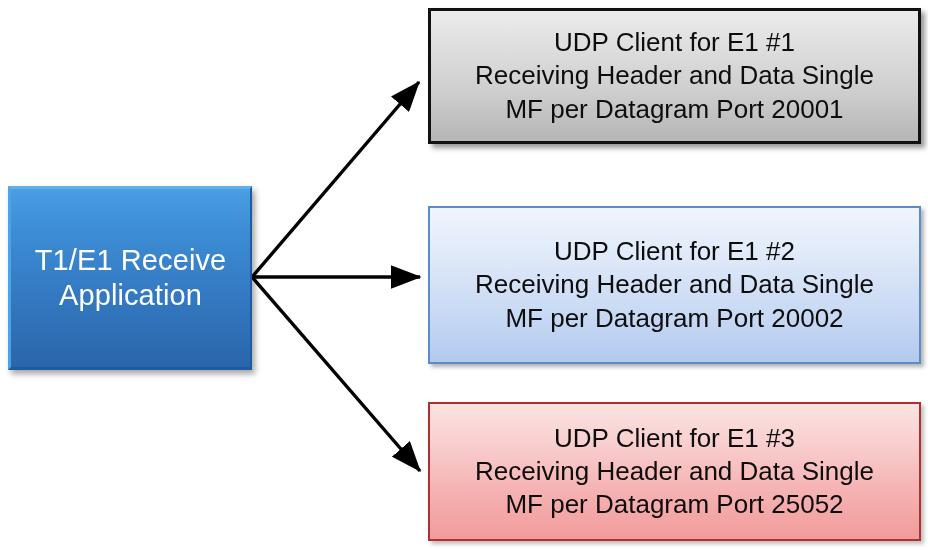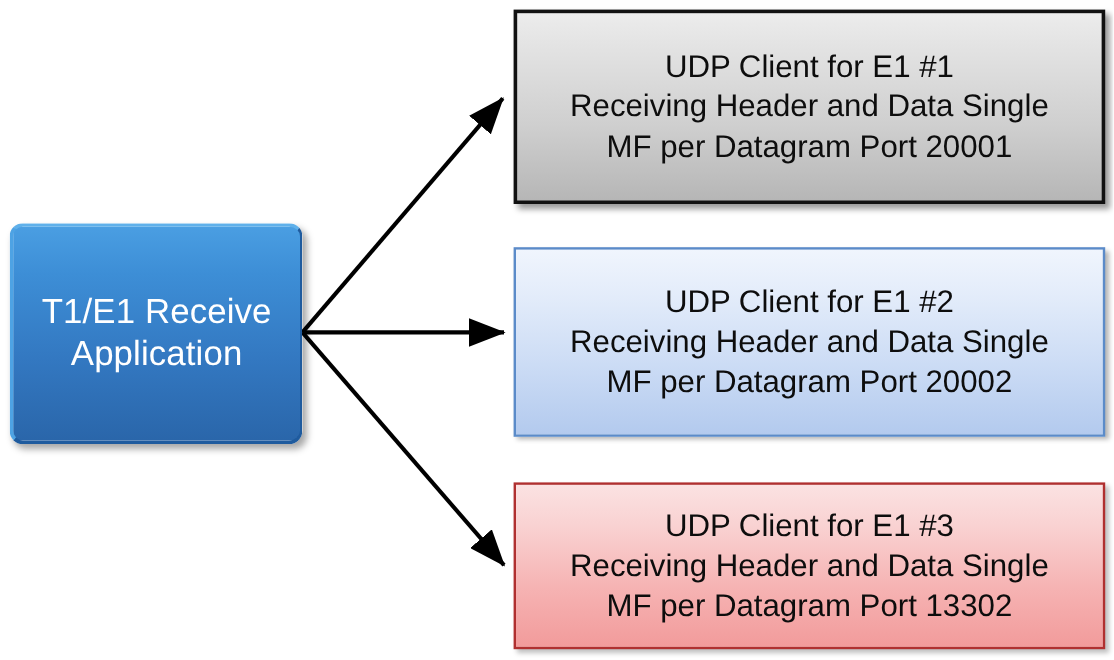--- a/index.html
+++ b/index.html
@@ -39,21 +39,20 @@
     background: linear-gradient(to bottom, #4a9ee2 0%, #3d8ed6 22%, #3378c1 62%, #2a66aa 100%);
     border-top: 3px solid #5fb0ea;
     border-left: 3px solid #4ea3e4;
     border-right: 2px solid #1f5b9e;
     border-bottom: 3px solid #1f5b9e;
     box-shadow: 3px 4px 6px rgba(0,0,0,0.35);
     display: flex;
     align-items: center;
     justify-content: center;
     text-align: center;
-    border-radius: 11px;
   }
   .source-label {
     color: #ffffff;
     font-size: 29px;
     line-height: 1.22;
     letter-spacing: 0.1px;
     padding: 0 8px;
     white-space: pre-line;
   }
 
@@ -71,21 +70,21 @@
   .target-label {
     font-size: 26px;
     line-height: 1.28;
     color: #0d0d0d;
     white-space: pre-line;
     padding: 0 6px;
   }
 
   .node-gray {
     top: 8px;
-    height: 162px;
+    height: 136px;
     background: linear-gradient(to bottom, #ececec 0%, #e2e2e2 20%, #cfcfcf 60%, #b6b6b6 100%);
     border: 3px solid #111111;
     box-shadow: 4px 4px 5px rgba(0,0,0,0.40);
   }
   .node-blue {
     top: 206px;
     height: 158px;
     background: linear-gradient(to bottom, #f0f5fd 0%, #e3ecfa 25%, #ccdcf5 62%, #b3caee 100%);
     border: 2px solid #5b8bc9;
     box-shadow: 3px 3px 4px rgba(0,0,0,0.30);
@@ -127,16 +126,16 @@
 
   <div class="target-node node-blue">
     <span class="target-label">UDP Client for E1 #2
 Receiving Header and Data Single
 MF per Datagram Port 20002</span>
   </div>
 
   <div class="target-node node-pink">
     <span class="target-label">UDP Client for E1 #3
 Receiving Header and Data Single
-MF per Datagram Port 13302</span>
+MF per Datagram Port 25052</span>
   </div>
 
 </div>
 
 </body></html>

